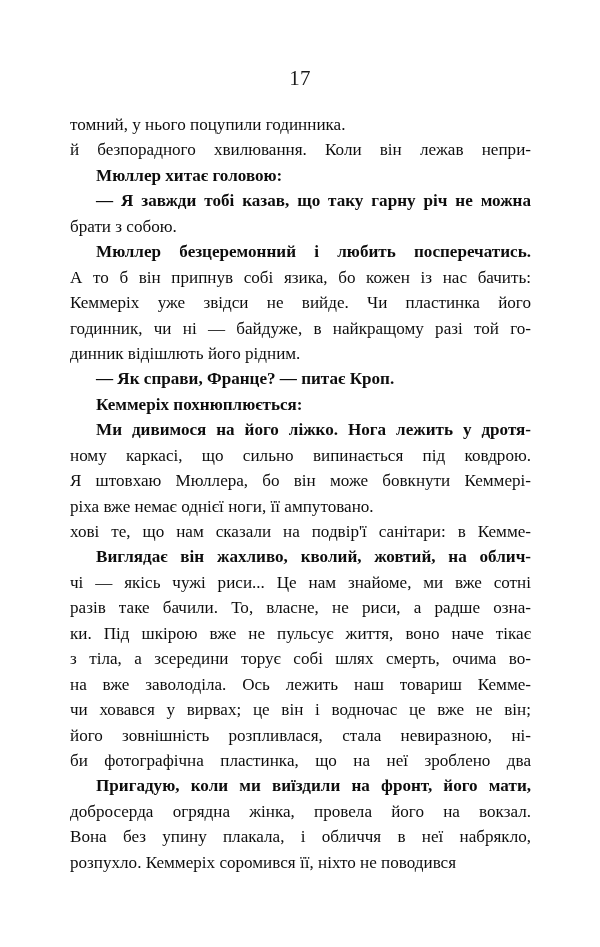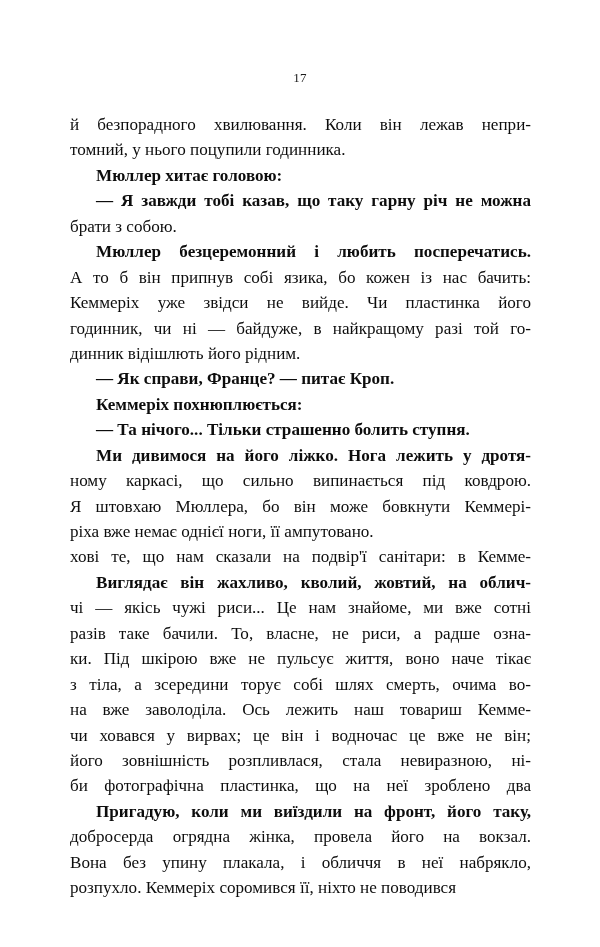--- a/index.html
+++ b/index.html
@@ -26,21 +26,21 @@
     background: #ffffff;
   }
 
   
   .folio {
     position: absolute;
     top: 69px;
     left: 0;
     width: 600px;
     text-align: center;
-    font-size: 13px;
+    font-size: 21px;
     line-height: 18px;
     letter-spacing: 0.2px;
     color: #1a1a1a;
   }
 
   
   .text-block {
     position: absolute;
     top: 112px;
     left: 70px;
@@ -87,22 +87,22 @@
 </head>
 <body>
 
 <div class="page">
 
   <div class="folio">17</div>
 
   <div class="text-block">
 
     <div class="para">
+      <span class="line last">томний, у нього поцупили годинника.</span>
       <span class="line just">й безпорадного хвилювання. Коли він лежав непри-</span>
-      <span class="line last">томний, у нього поцупили годинника.</span>
     </div>
 
     <div class="para">
       <span class="line last indent">Мюллер хитає головою:</span>
     </div>
 
     <div class="para">
       <span class="line just indent">— Я завжди тобі казав, що таку гарну річ не можна</span>
       <span class="line last">брати з собою.</span>
     </div>
@@ -116,23 +116,20 @@
     </div>
 
     <div class="para">
       <span class="line last indent">— Як справи, Франце? — питає Кроп.</span>
     </div>
 
     <div class="para">
       <span class="line last indent">Кеммеріх похнюплюється:</span>
     </div>
 
-    <div class="para">
-      <span class="line last indent">— Та нічого... Тільки страшенно болить ступня.</span>
-    </div>
 
     <div class="para">
       <span class="line just indent">Ми дивимося на його ліжко. Нога лежить у дротя-</span>
       <span class="line just">ному каркасі, що сильно випинається під ковдрою.</span>
       <span class="line just">Я штовхаю Мюллера, бо він може бовкнути Кеммері-</span>
       <span class="line last">ріха вже немає однієї ноги, її ампутовано.</span>
       <span class="line just">хові те, що нам сказали на подвір'ї санітари: в Кемме-</span>
     </div>
 
     <div class="para">
@@ -141,20 +138,20 @@
       <span class="line just">разів таке бачили. То, власне, не риси, а радше озна-</span>
       <span class="line just">ки. Під шкірою вже не пульсує життя, воно наче тікає</span>
       <span class="line just">з тіла, а зсередини торує собі шлях смерть, очима во-</span>
       <span class="line just">на вже заволоділа. Ось лежить наш товариш Кемме-</span>
       <span class="line just">чи ховався у вирвах; це він і водночас це вже не він;</span>
       <span class="line just">його зовнішність розпливлася, стала невиразною, ні-</span>
       <span class="line just">би фотографічна пластинка, що на неї зроблено два</span>
     </div>
 
     <div class="para">
-      <span class="line just indent">Пригадую, коли ми виїздили на фронт, його таку,</span>
+      <span class="line just indent">Пригадую, коли ми виїздили на фронт, його мати,</span>
       <span class="line just">добросерда огрядна жінка, провела його на вокзал.</span>
       <span class="line just">Вона без упину плакала, і обличчя в неї набрякло,</span>
       <span class="line last">розпухло. Кеммеріх соромився її, ніхто не поводився</span>
     </div>
 
   </div>
 </div>
 
 </body></html>

